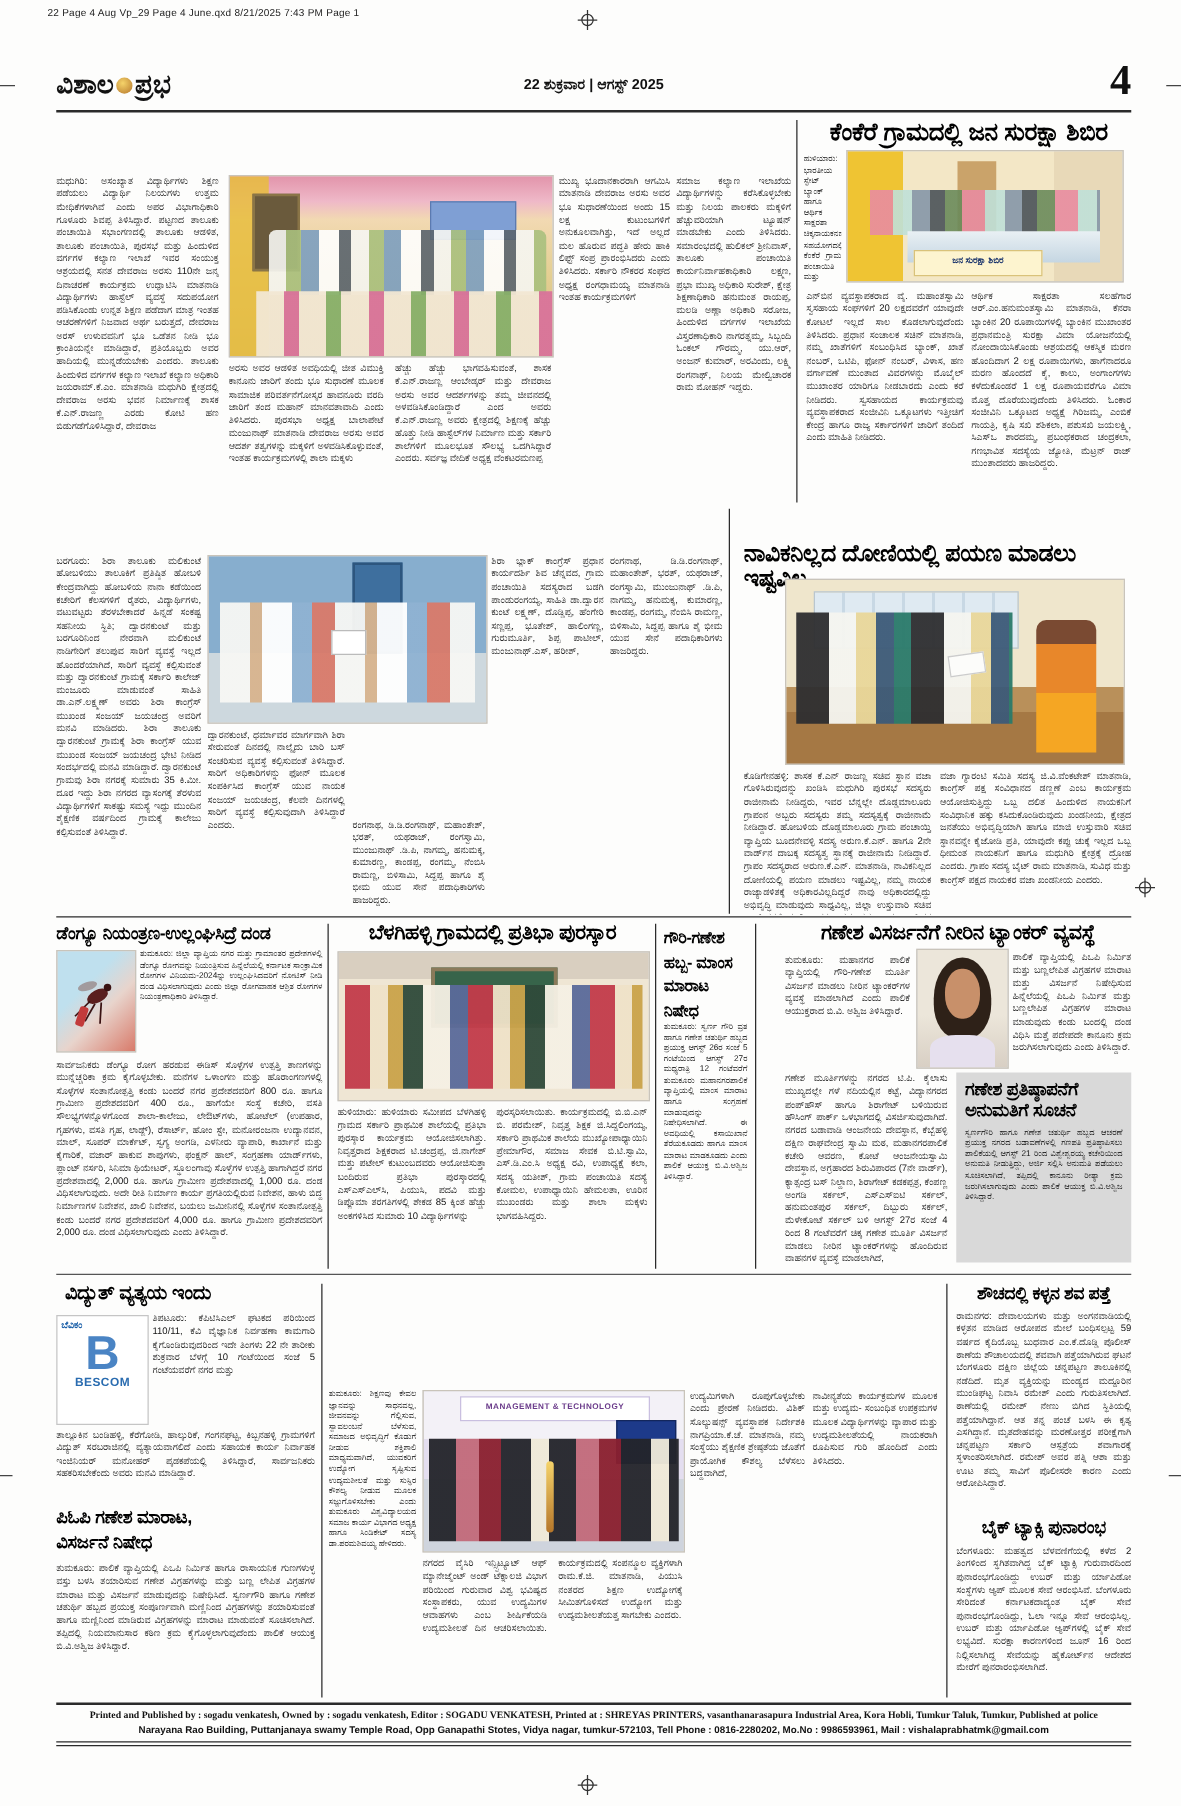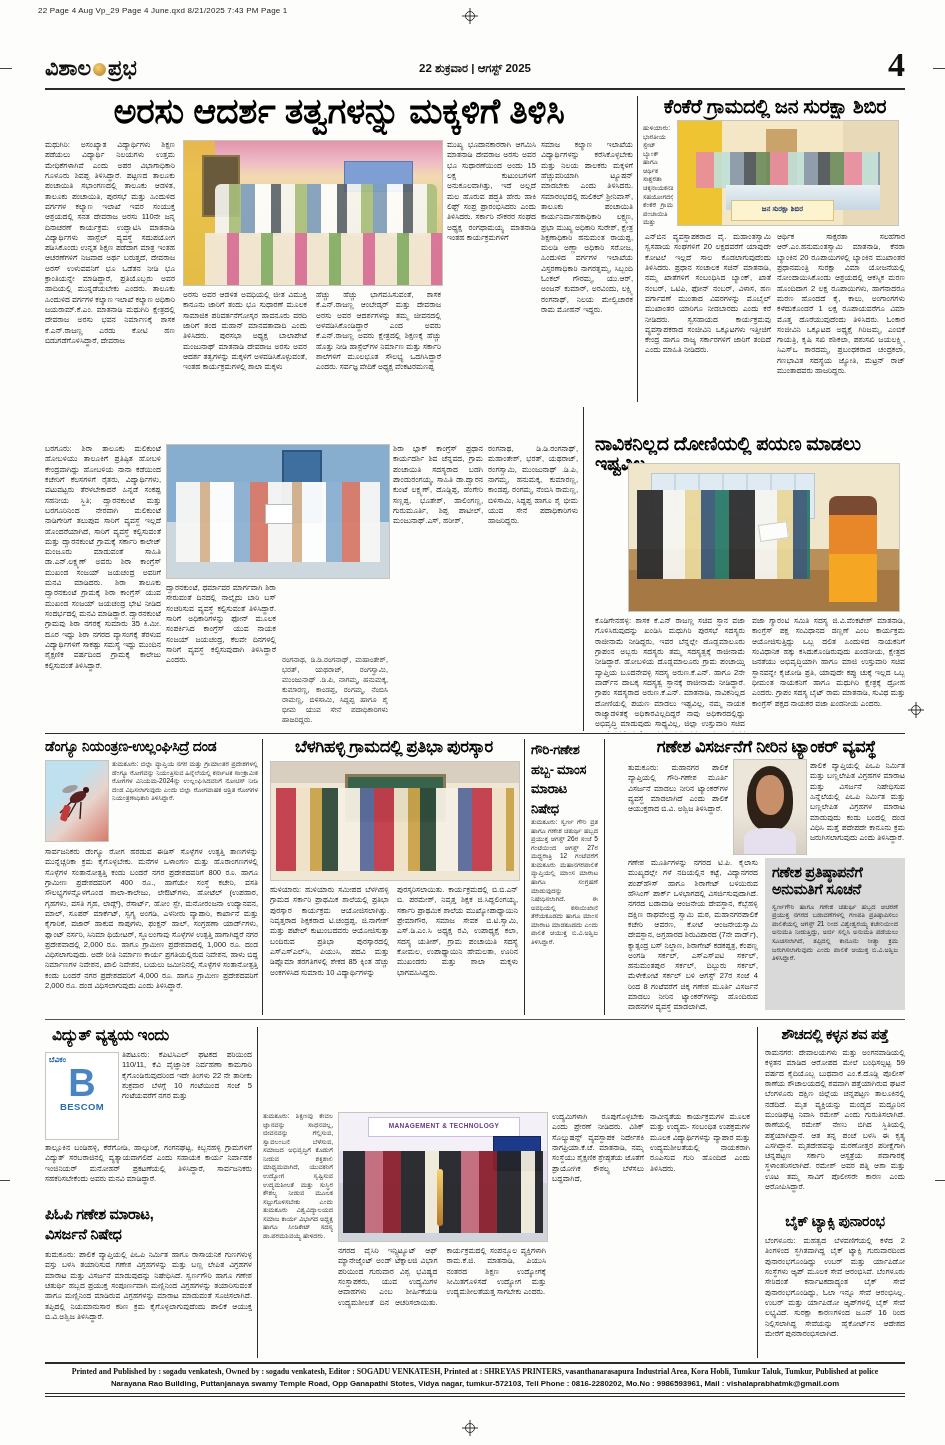--- a/index.html
+++ b/index.html
@@ -53,21 +53,20 @@
   <div class="cropmark" style="left:0;top:1180px;width:10px;height:1px;"></div>
   <div class="cropmark" style="left:935px;top:1180px;width:10px;height:1px;"></div>
 
   <div class="abs mast" style="left:45px;top:56px;">
     <span>ವಿಶಾಲ</span><span class="dec" style="display:inline-block;position:relative;width:13px;height:13px;margin:0 2px;border-radius:50%;background:radial-gradient(circle at 40% 35%,#f5d36a,#b5762a);vertical-align:-1px;"></span><span>ಪ್ರಭ</span>
   </div>
   <div class="abs datebar center" style="left:360px;top:62px;width:230px;">22 ಶುಕ್ರವಾರ | ಆಗಸ್ಟ್ 2025</div>
   <div class="abs pageno" style="left:865px;top:46px;width:40px;text-align:right;">4</div>
   <div class="hrule" style="left:45px;top:88px;width:860px;height:2px;"></div>
 
-  <div class="abs hl" style="left:45px;top:93px;width:588px;font-size:35px;text-align:center;">ಅರಸು ಆದರ್ಶ ತತ್ವಗಳನ್ನು ಮಕ್ಕಳಿಗೆ ತಿಳಿಸಿ</div>
   <div class="abs body-col" style="left:45px;top:140px;width:130px;height:262px;">ಮಧುಗಿರಿ: ಅಸಂಖ್ಯಾತ ವಿದ್ಯಾರ್ಥಿಗಳು ಶಿಕ್ಷಣ ಪಡೆಯಲು ವಿದ್ಯಾರ್ಥಿ ನಿಲಯಗಳು ಉತ್ತಮ ಮೇಧಿಕೆಗಳಾಗಿವೆ ಎಂದು ಅಪರ ವಿಭಾಗಾಧಿಕಾರಿ ಗೂಳೂರು ಶಿವಪ್ಪ ತಿಳಿಸಿದ್ದಾರೆ. ಪಟ್ಟಣದ ತಾಲೂಕು ಪಂಚಾಯಿತಿ ಸಭಾಂಗಣದಲ್ಲಿ ತಾಲೂಕು ಆಡಳಿತ, ತಾಲೂಕು ಪಂಚಾಯಿತಿ, ಪುರಸಭೆ ಮತ್ತು ಹಿಂದುಳಿದ ವರ್ಗಗಳ ಕಲ್ಯಾಣ ಇಲಾಖೆ ಇವರ ಸಂಯುಕ್ತ ಆಶ್ರಯದಲ್ಲಿ ಸನತ ದೇವರಾಜ ಅರಸು 110ನೇ ಜನ್ಮ ದಿನಾಚರಣೆ ಕಾರ್ಯಕ್ರಮ ಉದ್ಘಾಟಿಸಿ ಮಾತನಾಡಿ ವಿದ್ಯಾರ್ಥಿಗಳು ಹಾಸ್ಟೆಲ್ ವ್ಯವಸ್ಥೆ ಸದುಪಯೋಗ ಪಡಿಸಿಕೊಂಡು ಉನ್ನತ ಶಿಕ್ಷಣ ಪಡೆದಾಗ ಮಾತ್ರ ಇಂತಹ ಆಚರಣೆಗಳಿಗೆ ನಿಜವಾದ ಅರ್ಥ ಬರುತ್ತದೆ, ದೇವರಾಜ ಅರಸ್ ಉಳುವವನಿಗೆ ಭೂ ಒಡೆತನ ನೀಡಿ ಭೂ ಕ್ರಾಂತಿಯನ್ನೇ ಮಾಡಿದ್ದಾರೆ, ಪ್ರತಿಯೊಬ್ಬರು ಅವರ ಹಾದಿಯಲ್ಲಿ ಮುನ್ನಡೆಯಬೇಕು ಎಂದರು. ತಾಲೂಕು ಹಿಂದುಳಿದ ವರ್ಗಗಳ ಕಲ್ಯಾಣ ಇಲಾಖೆ ಕಲ್ಯಾಣ ಅಧಿಕಾರಿ ಜಯರಾಮ್.ಕೆ.ಎಂ. ಮಾತನಾಡಿ ಮಧುಗಿರಿ ಕ್ಷೇತ್ರದಲ್ಲಿ ದೇವರಾಜ ಅರಸು ಭವನ ನಿರ್ಮಾಣಕ್ಕೆ ಶಾಸಕ ಕೆ.ಎನ್.ರಾಜಣ್ಣ ಎರಡು ಕೋಟಿ ಹಣ ಬಿಡುಗಡೆಗೊಳಿಸಿದ್ದಾರೆ, ದೇವರಾಜ</div>
   <div class="photo" style="left:183px;top:140px;width:258px;height:144px;background:linear-gradient(180deg,#e294ab 0%,#e7a9bc 9%,#f1cdd7 15%,#ead headline 0;">
     <div class="dec" style="left:0;top:0;width:100%;height:100%;background:linear-gradient(180deg,#e294ab 0%,#efb9c8 14%,#f2d9b2 24%,#e4cf92 55%,#cdb67e 100%);"></div>
     <div class="dec" style="left:0;top:0;width:12%;height:100%;background:#e7bd3d;opacity:.85;"></div>
     <div class="dec" style="left:7%;top:10%;width:13%;height:40%;background:#6a5a3c;border:2px solid #8a7547;"></div>
     <div class="dec" style="left:62%;top:14%;width:26%;height:20%;background:#7f9fd4;border:1px solid #5b7ab0;"></div>
     <div class="dec" style="left:12%;top:30%;width:86%;height:36%;border-radius:6px 6px 0 0;opacity:.9;background:repeating-linear-gradient(90deg,#f6f6f2 0 14px,#a9c07e 14px 26px,#7d9fc0 26px 40px,#ffffff 40px 56px,#5a646e 56px 66px);"></div>
     <div class="dec" style="left:8%;top:64%;width:92%;height:36%;opacity:.95;background:repeating-linear-gradient(90deg,#f2e7d3 0 22px,#d9739a 22px 34px,#f2e7d3 34px 56px,#88b06a 56px 68px);"></div>
   </div>
   <div class="abs body-col" style="left:183px;top:290px;width:124px;height:112px;">ಅರಸು ಅವರ ಆಡಳಿತ ಅವಧಿಯಲ್ಲಿ ಜೀತ ವಿಮುಕ್ತಿ ಕಾನೂನು ಜಾರಿಗೆ ತಂದು ಭೂ ಸುಧಾರಣೆ ಮೂಲಕ ಸಾಮಾಜಿಕ ಪರಿವರ್ತನೆಗೋಸ್ಕರ ಹಾವನೂರು ವರದಿ ಜಾರಿಗೆ ತಂದ ಮಹಾನ್ ಮಾನವತಾವಾದಿ ಎಂದು ತಿಳಿಸಿದರು. ಪುರಸಭಾ ಅಧ್ಯಕ್ಷ ಬಾಲಾಪೇಟೆ ಮಂಜುನಾಥ್ ಮಾತನಾಡಿ ದೇವರಾಜ ಅರಸು ಅವರ ಆದರ್ಶ ತತ್ವಗಳನ್ನು ಮಕ್ಕಳಿಗೆ ಅಳವಡಿಸಿಕೊಳ್ಳುವಂತೆ, ಇಂತಹ ಕಾರ್ಯಕ್ರಮಗಳಲ್ಲಿ ಶಾಲಾ ಮಕ್ಕಳು</div>
@@ -167,21 +166,21 @@
 
   <div class="hrule" style="left:45px;top:1019px;width:860px;background:#555;"></div>
 
   <div class="abs hl" style="left:52px;top:1027px;width:190px;font-size:15.5px;">ವಿದ್ಯುತ್ ವ್ಯತ್ಯಯ ಇಂದು</div>
   <div class="abs" style="left:45px;top:1052px;width:72px;height:86px;border:1px solid #c5c5c5;text-align:center;background:#fff;">
     <div style="font-size:7.5px;font-weight:700;color:#1a5fa8;text-align:left;padding:2px 0 0 3px;">ಬೆವಿಕಂ</div>
     <div style="font-size:38px;font-weight:800;line-height:.95;color:#4a84c4;">B</div>
     <div style="font-size:9.5px;font-weight:800;color:#2a6cb0;letter-spacing:.4px;">BESCOM</div>
   </div>
   <div class="abs body-col" style="left:122px;top:1050px;width:130px;height:90px;">ತಿಪಟೂರು: ಕೆಪಿಟಿಸಿಎಲ್ ಘಟಕದ ಪರಿಯಿಂದ 110/11, ಕೆವಿ ವೈಜ್ಞಾನಿಕ ನಿರ್ವಹಣಾ ಕಾಮಗಾರಿ ಕೈಗೊಂಡಿರುವುದರಿಂದ ಇದೇ ತಿಂಗಳು 22 ನೇ ತಾರೀಕು ಶುಕ್ರವಾರ ಬೆಳಗ್ಗೆ 10 ಗಂಟೆಯಿಂದ ಸಂಜೆ 5 ಗಂಟೆಯವರೆಗೆ ನಗರ ಮತ್ತು</div>
-  <div class="abs body-col" style="left:45px;top:1143px;width:207px;height:56px;">ತಾಲ್ಲೂಕಿನ ಬಂಡಿಹಳ್ಳಿ, ಕೆರೆಗೋಡಿ, ಹಾಲ್ಕುರಿಕೆ, ಗಂಗನಘಟ್ಟ, ಕಿಬ್ಬನಹಳ್ಳಿ ಗ್ರಾಮಗಳಿಗೆ ವಿದ್ಯುತ್ ಸರಬರಾಜಿನಲ್ಲಿ ವ್ಯತ್ಯಾಯವಾಗಲಿದೆ ಎಂದು ಸಹಾಯಕ ಕಾರ್ಯ ನಿರ್ವಾಹಕ ಇಂಜಿನಿಯರ್ ಮನೋಹರ್ ಪ್ರಕಟಣೆಯಲ್ಲಿ ತಿಳಿಸಿದ್ದಾರೆ, ಸಾರ್ವಜನಿಕರು ಸಹಕರಿಸಬೇಕೆಂದು ಅವರು ಮನವಿ ಮಾಡಿದ್ದಾರೆ.</div>
+  <div class="abs body-col" style="left:45px;top:1143px;width:207px;height:56px;">ತಾಲ್ಲೂಕಿನ ಬಂಡಿಹಳ್ಳಿ, ಕೆರೆಗೋಡಿ, ಹಾಲ್ಕುರಿಕೆ, ಗಂಗನಘಟ್ಟ, ಕಿಬ್ಬನಹಳ್ಳಿ ಗ್ರಾಮಗಳಿಗೆ ವಿದ್ಯುತ್ ಸರಬರಾಜಿನಲ್ಲಿ ವ್ಯತ್ಯಾಯವಾಗಲಿದೆ ಎಂದು ಸಹಾಯಕ ಕಾರ್ಯ ನಿರ್ವಾಹಕ ಇಂಜಿನಿಯರ್ ಮನೋಹರ್ ಪ್ಕಡಕಪೆಯಲ್ಲಿ ತಿಳಿಸಿದ್ದಾರೆ, ಸಾರ್ವಜನಿಕರು ಸಹಕರಿಸಬೇಕೆಂದು ಅವರು ಮನವಿ ಮಾಡಿದ್ದಾರೆ.</div>
   <div class="abs hl" style="left:45px;top:1207px;width:205px;font-size:14.5px;">ಪಿಓಪಿ ಗಣೇಶ ಮಾರಾಟ,</div>
   <div class="abs hl" style="left:45px;top:1227px;width:205px;font-size:14.5px;">ವಿಸರ್ಜನೆ ನಿಷೇಧ</div>
   <div class="abs body-col" style="left:45px;top:1250px;width:207px;height:108px;">ತುಮಕೂರು: ಪಾಲಿಕೆ ವ್ಯಾಪ್ತಿಯಲ್ಲಿ ಪಿಒಪಿ ನಿರ್ಮಿತ ಹಾಗೂ ರಾಸಾಯನಿಕ ಗುಣಗಳುಳ್ಳ ವಸ್ತು ಬಳಸಿ ತಯಾರಿಸುವ ಗಣೇಶ ವಿಗ್ರಹಗಳನ್ನು ಮತ್ತು ಬಣ್ಣ ಲೇಪಿತ ವಿಗ್ರಹಗಳ ಮಾರಾಟ ಮತ್ತು ವಿಸರ್ಜನೆ ಮಾಡುವುದನ್ನು ನಿಷೇಧಿಸಿದೆ. ಸ್ವರ್ಣಗೌರಿ ಹಾಗೂ ಗಣೇಶ ಚತುರ್ಥಿ ಹಬ್ಬದ ಪ್ರಯುಕ್ತ ಸಂಪೂರ್ಣವಾಗಿ ಮಣ್ಣಿನಿಂದ ವಿಗ್ರಹಗಳನ್ನು ತಯಾರಿಸುವಂತೆ ಹಾಗೂ ಮಣ್ಣಿನಿಂದ ಮಾಡಿರುವ ವಿಗ್ರಹಗಳನ್ನು ಮಾರಾಟ ಮಾಡುವಂತೆ ಸೂಚಿಸಲಾಗಿದೆ. ತಪ್ಪಿದಲ್ಲಿ ನಿಯಮಾನುಸಾರ ಕಠಿಣ ಕ್ರಮ ಕೈಗೊಳ್ಳಲಾಗುವುದೆಂದು ಪಾಲಿಕೆ ಆಯುಕ್ತ ಬಿ.ವಿ.ಅಶ್ವಿಜ ತಿಳಿಸಿದ್ದಾರೆ.</div>
 
   <div class="vrule" style="left:257px;top:1027px;height:331px;"></div>
 
   <div class="abs body-col tiny" style="left:263px;top:1112px;width:70px;height:244px;">ತುಮಕೂರು: ಶಿಕ್ಷಣವು ಕೇವಲ ಜ್ಞಾನವನ್ನು ಸಾಧನವಲ್ಲ, ಜೀವನವನ್ನು ಗೆಲ್ಲಿಸುವ, ಸ್ವಾವಲಂಬನೆ ಬೆಳೆಸುವ, ಸಮಾಜದ ಅಭಿವೃದ್ಧಿಗೆ ಕೊಡುಗೆ ನೀಡುವ ಶಕ್ತಿಶಾಲಿ ಮಾಧ್ಯಮವಾಗಿದೆ, ಯುವಕರಿಗೆ ಉದ್ಯೋಗ ಸೃಷ್ಟಿಸುವ ಉದ್ಯಮಶೀಲತೆ ಮತ್ತು ಸುಸ್ಥಿರ ಕೌಶಲ್ಯ ನೀಡುವ ಮೂಲಕ ಸಜ್ಜುಗೊಳಿಸಬೇಕು ಎಂದು ತುಮಕೂರು ವಿಶ್ವವಿದ್ಯಾಲಯದ ಸಮಾಜ ಕಾರ್ಯ ವಿಭಾಗದ ಅಧ್ಯಕ್ಷ ಹಾಗೂ ಸಿಂಡಿಕೇಟ್ ಸದಸ್ಯ ಡಾ.ಪರಮಶಿವಯ್ಯ ಹೇಳಿದರು.</div>
   <div class="photo" style="left:338px;top:1112px;width:208px;height:128px;">
     <div class="dec" style="left:0;top:0;width:100%;height:100%;background:linear-gradient(180deg,#f3f1f7 0 30%,#e4def0 30% 55%,#cfd4dd 55% 100%);"></div>
     <div class="photo-banner" style="left:14%;top:3%;width:72%;height:14%;background:#ffffff;border:1px solid #c9bfe0;color:#6a3a8a;font-size:6.5px;line-height:2.4;letter-spacing:.4px;">MANAGEMENT &amp; TECHNOLOGY</div>

